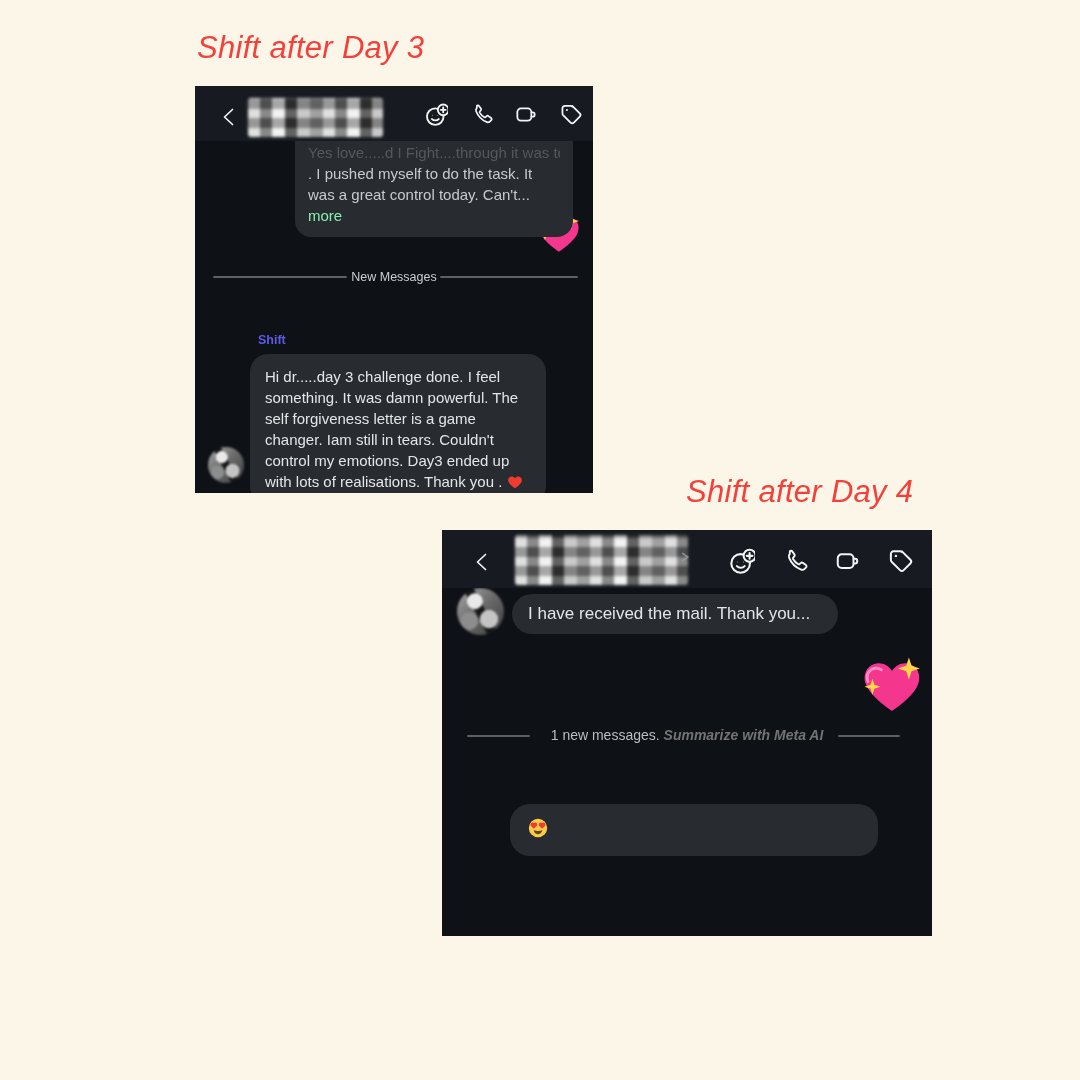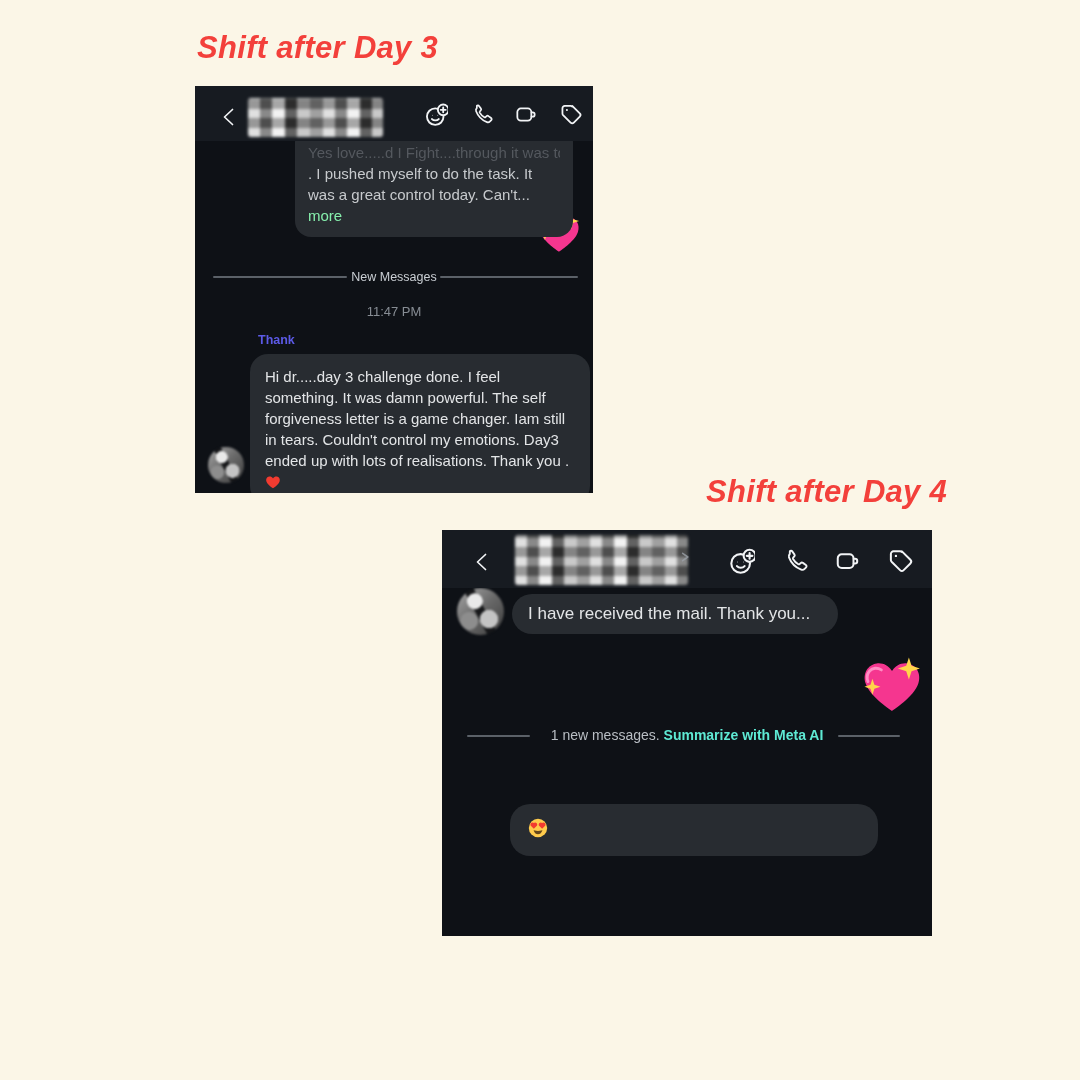--- a/index.html
+++ b/index.html
@@ -7,26 +7,26 @@
   body {
     background:#FBF6E7;
     font-family:"Liberation Sans", sans-serif;
     position:relative;
     overflow:hidden;
   }
   .heading {
     position:absolute;
     color:#F3403B;
     font-size:31px;
-    font-weight:bold;
+    font-weight:normal;
     font-style:italic;
     letter-spacing:.3px;
   }
   #heading-day3 { left:197px; top:30px; }
-  #heading-day4 { left:686px; top:474px;margin-left:20px; }
+  #heading-day4 { left:686px; top:474px; }
 
   .phone {
     position:absolute;
     background:#0E1116;
     overflow:hidden;
   }
   #phone1 { left:195px; top:86px;  width:398px; height:407px; }
   #phone2 { left:442px; top:530px; width:490px; height:406px; }
 
   .chat-header {
@@ -88,33 +88,33 @@
 
   #phone1 .divider-row { top:184px; }
   #phone1 .divider-line.left  { left:18px;  width:134px; top:6px; height:1.5px;}
   #phone1 .divider-line.right { left:245px; width:138px; top:6px; height:1.5px;}
   #phone1 .divider-text { font-size:12.5px; color:#C9CED3; top:0; }
 
   #phone2 .divider-row { top:197px; }
   #phone2 .divider-line.left  { left:25px;  width:63px; top:8px; }
   #phone2 .divider-line.right { left:396px; width:62px; top:8px; }
   #phone2 .divider-text { font-size:14px; color:#B9BEC4; top:0; }
-  .summarize-link { color:#5eead4; font-weight:bold; }
+  .summarize-link { color:#737373; font-weight:bold;font-style:italic; }
 
   .timestamp { position:absolute; width:100%; text-align:center; color:#878D94; }
   #phone1 .timestamp { top:218px; font-size:13px; }
   #phone2 .timestamp { top:240px; font-size:14px; }
 
   .edited-label {
     position:absolute; left:63px; top:247px;
     color:#5C5AE6; font-size:12.5px; font-weight:bold;
   }
 
   .bubble-main1 {
-    left:55px; top:268px; width:340px;
+    left:55px; top:268px; width:296px;
     border-radius:18px;
     padding:12px 15px;
     font-size:15px; line-height:21px;
   }
   .bubble-received {
     left:70px; top:64px; width:326px; height:40px;
     border-radius:20px;
     padding:8px 16px;
     font-size:17px; line-height:24px;
     white-space:nowrap; overflow:hidden;
@@ -230,23 +230,22 @@
   <svg class="floating-heart" viewBox="0 0 36 36">
       <use href="#def-sparkheart"></use>
     </svg>
 
   <div class="divider-row">
     <span class="divider-line left"></span>
     <div class="divider-text">New Messages</div>
     <span class="divider-line right"></span>
   </div>
 
-  <div class="timestamp">11:47 PM</div>
-
-  <div class="edited-label">Thank</div>
+
+  <div class="edited-label">Shift</div>
 
   <div class="bubble bubble-main1">
     <span>Hi dr.....day 3 challenge done. I feel something.  It was damn powerful.  The self forgiveness letter is a game changer. Iam still in tears. Couldn't control my emotions.  Day3 ended up with lots of realisations.  Thank you .</span>
     <svg class="inline-emoji" viewBox="0 0 36 36">
         <use href="#def-redheart"></use>
       </svg>
   </div>
 
   <div class="avatar" id="avatar1"></div>
 </div>

